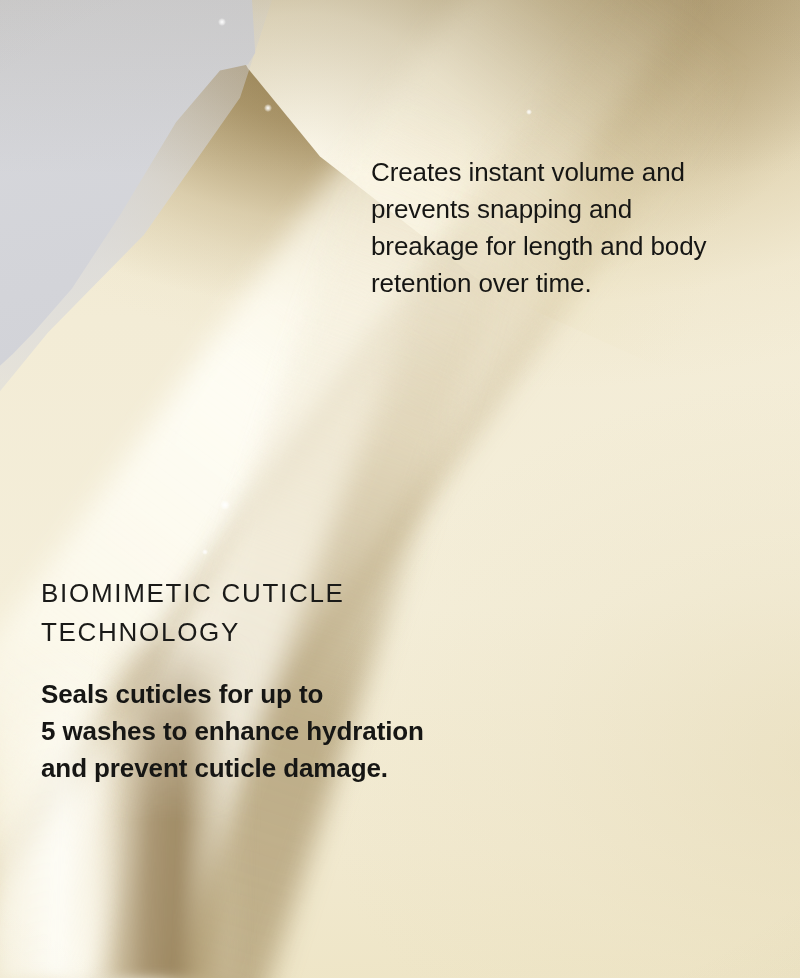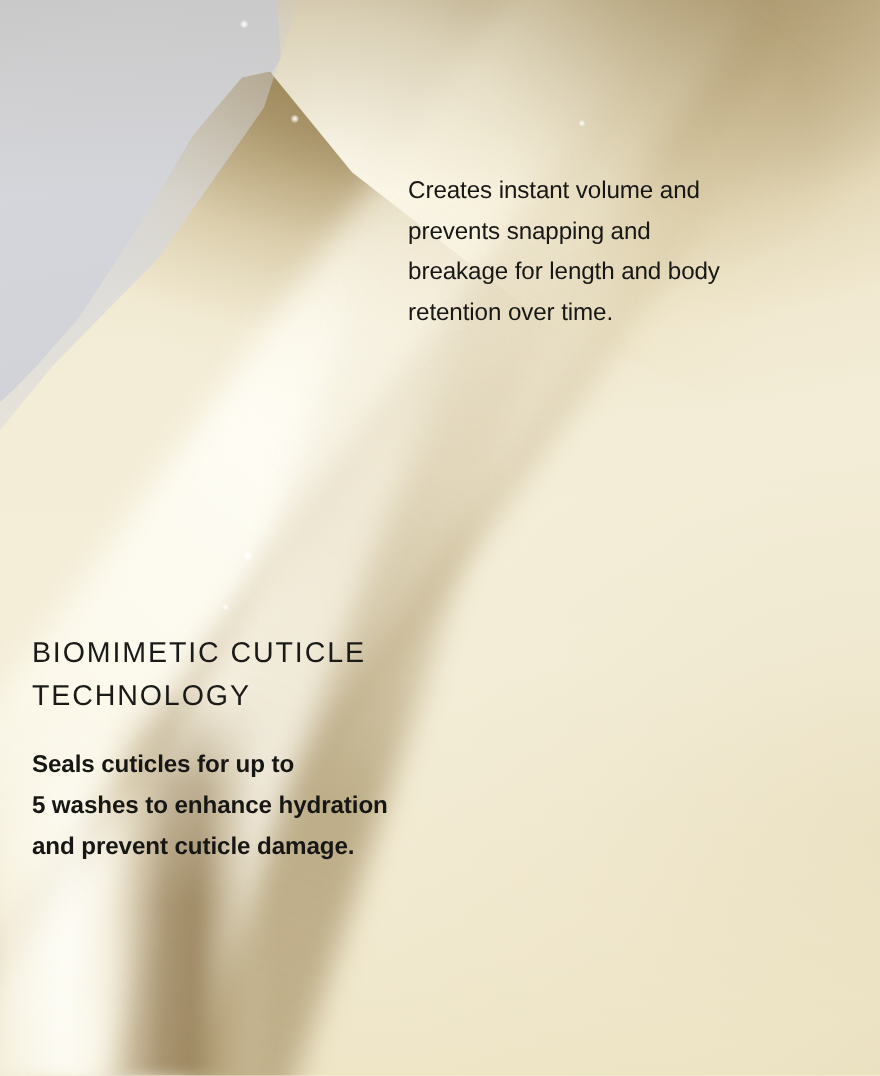--- a/index.html
+++ b/index.html
@@ -209,36 +209,36 @@
     pointer-events: none;
   }
 
   
   .text-block {
     position: absolute;
     z-index: 10;
   }
 
   #block-volume  { left: 371px; top: 128px;  width: 420px; }
-  #block-cuticle { left: 29px;  top: 574px;  width: 470px; }
+  #block-cuticle { left: 41px;  top: 574px;  width: 470px; }
 
   .eyebrow {
     margin: 0;
     color: #1a1a18;
     font-size: 26px;
     line-height: 39px;
     font-weight: 400;
     letter-spacing: 1.7px;
     white-space: pre-line;
   }
 
   .body-copy {
     margin: 0;
     color: #161614;
-    font-size: 22px;
+    font-size: 26px;
     line-height: 37px;
     font-weight: 400;
     letter-spacing: -0.1px;
     white-space: pre-line;
     font-stretch: condensed;
   }
 
   #block-volume  .body-copy { margin-top: 26px; }
   #block-cuticle .body-copy { margin-top: 24px; font-weight: bold; }
 </style>

